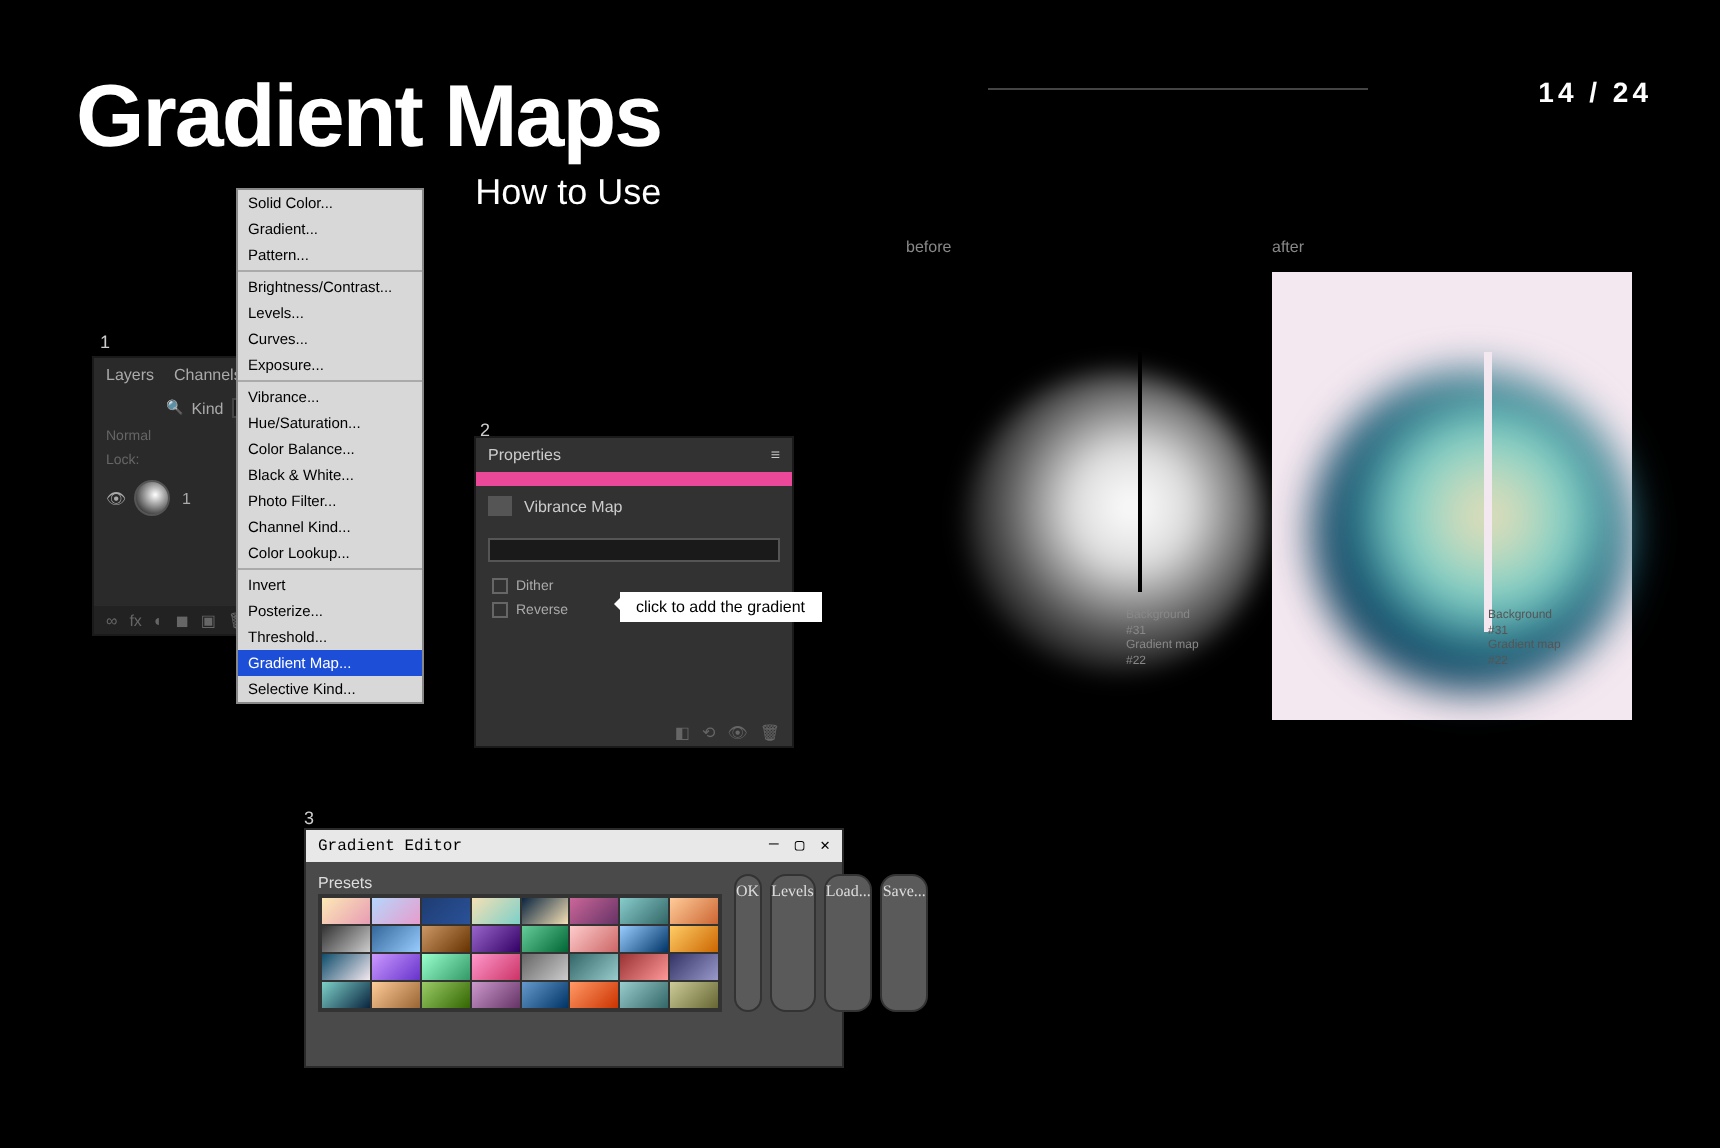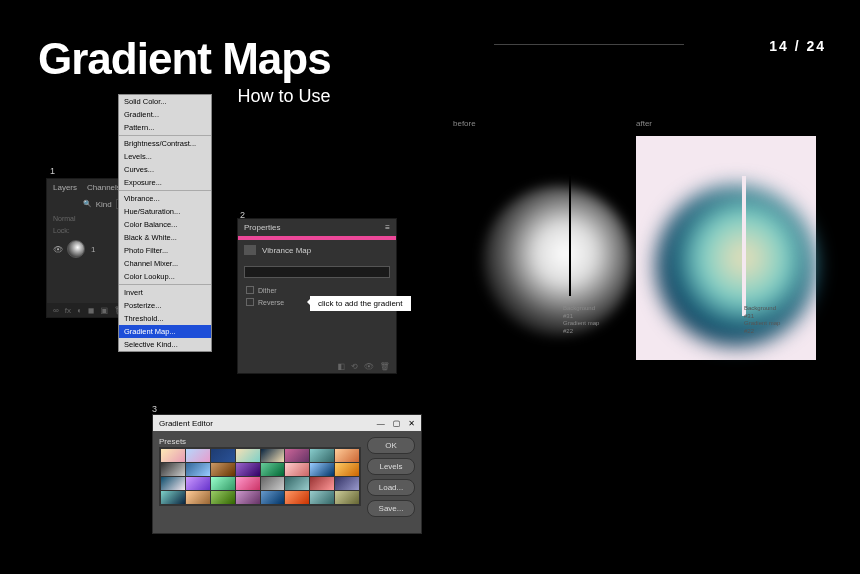--- a/index.html
+++ b/index.html
@@ -21,39 +21,39 @@
 .layer-item { display: flex; align-items: center; padding: 4px 6px; gap: 6px; }
 .layer-thumb { width: 18px; height: 18px; border-radius: 50%; background: radial-gradient(circle at 60% 40%, #fff, #000); border: 1px solid #555; }
 .eye { width: 8px; height: 8px; }
 .layers-footer { position: absolute; bottom: 0; left: 0; right: 0; height: 14px; background: #222; display: flex; align-items: center; gap: 6px; padding: 0 6px; font-size: 8px; color: #666; }
 .layers-footer span { }
 .context-menu { position: absolute; top: 94px; left: 118px; width: 94px; background: #d8d8d8; color: #000; font-size: 7.5px; border: 1px solid #888; }
 .context-menu div { padding: 2px 5px; cursor: default; }
 .context-menu .sep { height: 1px; background: #aaa; padding: 0; margin: 1px 0; }
 .context-menu .hl { background: #1d4ed8; color: #fff; }
 .props-panel { position: absolute; top: 218px; left: 237px; width: 160px; height: 156px; background: #323232; border: 1px solid #1a1a1a; font-size: 8px; color: #ccc; }
-.props-header { display: flex; justify-content: space-between; padding: 4px 6px; border-bottom: 4px solid #ec4899; }
+.props-header { display: flex; justify-content: space-between; padding: 4px 6px; border-bottom: 7px solid #ec4899; }
 .props-title-row { display: flex; align-items: center; gap: 6px; padding: 5px 6px; }
 .props-icon { width: 12px; height: 10px; background: #555; }
 .gradient-bar { margin: 6px; height: 12px; background: #1a1a1a; border: 1px solid #555; }
 .props-check { padding: 2px 8px; font-size: 7px; color: #aaa; display: flex; align-items: center; gap: 4px; }
 .props-check-box { width: 8px; height: 8px; border: 1px solid #666; }
 .props-footer { position: absolute; bottom: 0; left: 0; right: 0; height: 14px; display: flex; align-items: center; justify-content: flex-end; gap: 6px; padding: 0 6px; font-size: 8px; color: #666; }
 .tooltip { position: absolute; top: 296px; left: 310px; background: #fff; color: #000; font-size: 8px; padding: 3px 8px; }
 .tooltip::before { content: ""; position: absolute; left: -6px; top: 3px; border: 3px solid transparent; border-right-color: #fff; }
 .mini-panel { position: absolute; top: 224px; left: 237px; width: 28px; height: 20px; background: #2a2a2a; border: 1px solid #1a1a1a; }
 .ge-window { position: absolute; top: 414px; left: 152px; width: 270px; height: 120px; background: #4a4a4a; border: 1px solid #2a2a2a; font-size: 8px; color: #ddd; }
-.ge-titlebar { height: 16px; background: #e8e8e8; color: #000; display: flex; align-items: center; justify-content: space-between; padding: 0 6px; font-size: 8px; }
+.ge-titlebar { height: 16px; background: #e8e8e8; color: #000; display: flex; align-items: center; justify-content: space-between; padding: 0 6px; font-size: 8px; font-family: Liberation Mono, monospace; }
 .ge-titlebar-btns { display: flex; gap: 8px; }
 .ge-body { display: flex; padding: 6px; gap: 6px; }
 .ge-presets { flex: 1; }
 .ge-presets-label { font-size: 8px; margin-bottom: 1px; }
 .ge-grid { display: grid; grid-template-columns: repeat(8, 1fr); gap: 1px; background: #333; padding: 2px; }
 .ge-swatch { height: 13px; }
-.ge-buttons { display: flex; flex-direction: column; gap: 4px; width: 48px; }
+.ge-buttons { display: flex; flex-direction: row; gap: 4px; width: 48px; font-family: Liberation Serif, serif; }
 .ge-btn { background: #5a5a5a; border: 1px solid #333; border-radius: 8px; padding: 3px 0; text-align: center; font-size: 8px; cursor: default; }
 .before-label { position: absolute; top: 119px; left: 453px; font-size: 8px; color: #888; }
 .after-label { position: absolute; top: 119px; left: 636px; font-size: 8px; color: #888; }
 .preview { position: absolute; top: 136px; width: 180px; height: 224px; }
 .preview.before { left: 453px; background: #000; }
 .preview.after { left: 636px; background: #f4e8f0; }
 .orb-before { position: absolute; top: 50px; left: 30px; width: 150px; height: 150px; border-radius: 50%; background: radial-gradient(circle at 55% 45%, #fff 0%, #ddd 25%, #555 55%, #000 80%); filter: blur(6px); }
 .slit-before { position: absolute; top: 40px; left: 116px; width: 2px; height: 120px; background: #000; }
 .orb-after { position: absolute; top: 50px; left: 20px; width: 160px; height: 160px; border-radius: 50%; background: radial-gradient(circle at 55% 45%, #f5e0b5 0%, #7dd0c8 35%, #0e4d6b 60%, #0a2540 80%); filter: blur(10px); }
 .slit-after { position: absolute; top: 40px; left: 106px; width: 4px; height: 140px; background: #f4e8f0; }
@@ -112,21 +112,21 @@
     <div>Brightness/Contrast...</div>
     <div>Levels...</div>
     <div>Curves...</div>
     <div>Exposure...</div>
     <div class="sep"></div>
     <div>Vibrance...</div>
     <div>Hue/Saturation...</div>
     <div>Color Balance...</div>
     <div>Black &amp; White...</div>
     <div>Photo Filter...</div>
-    <div>Channel Mixer...</div>
+    <div>Channel Kind...</div>
     <div>Color Lookup...</div>
     <div class="sep"></div>
     <div>Invert</div>
     <div>Posterize...</div>
     <div>Threshold...</div>
     <div class="hl">Gradient Map...</div>
     <div>Selective Kind...</div>
   </div>
 
 <div class="mini-panel"></div>

